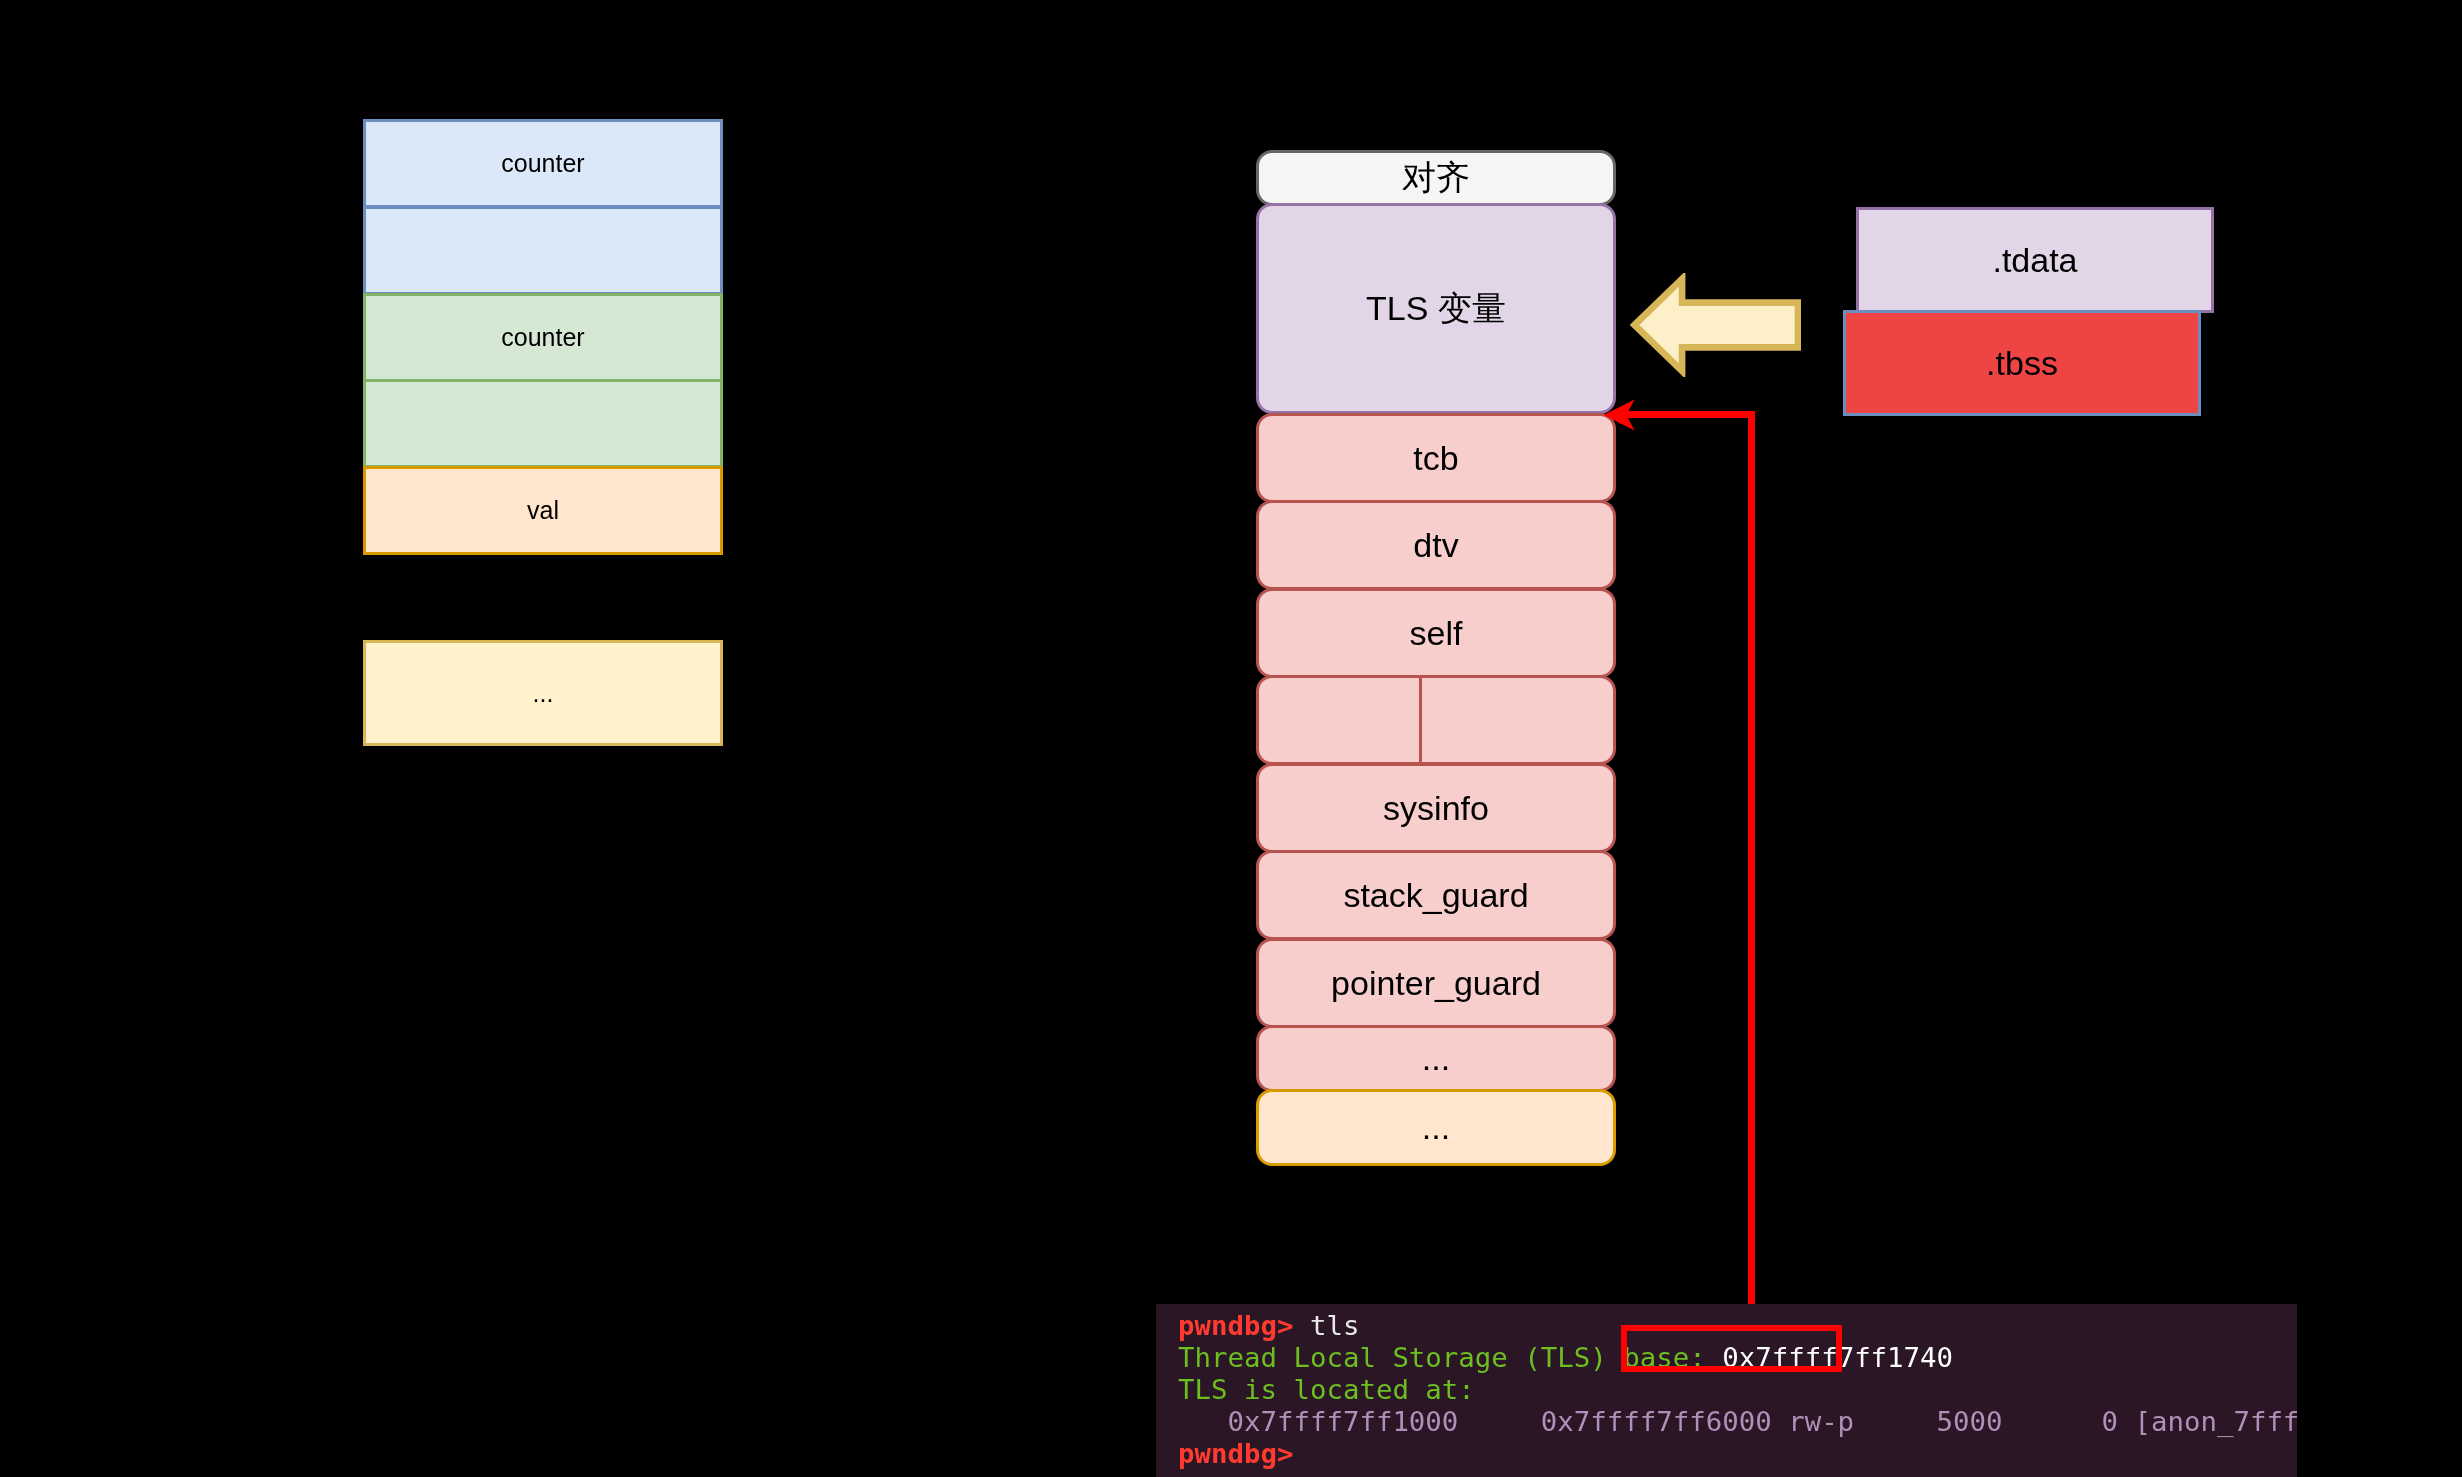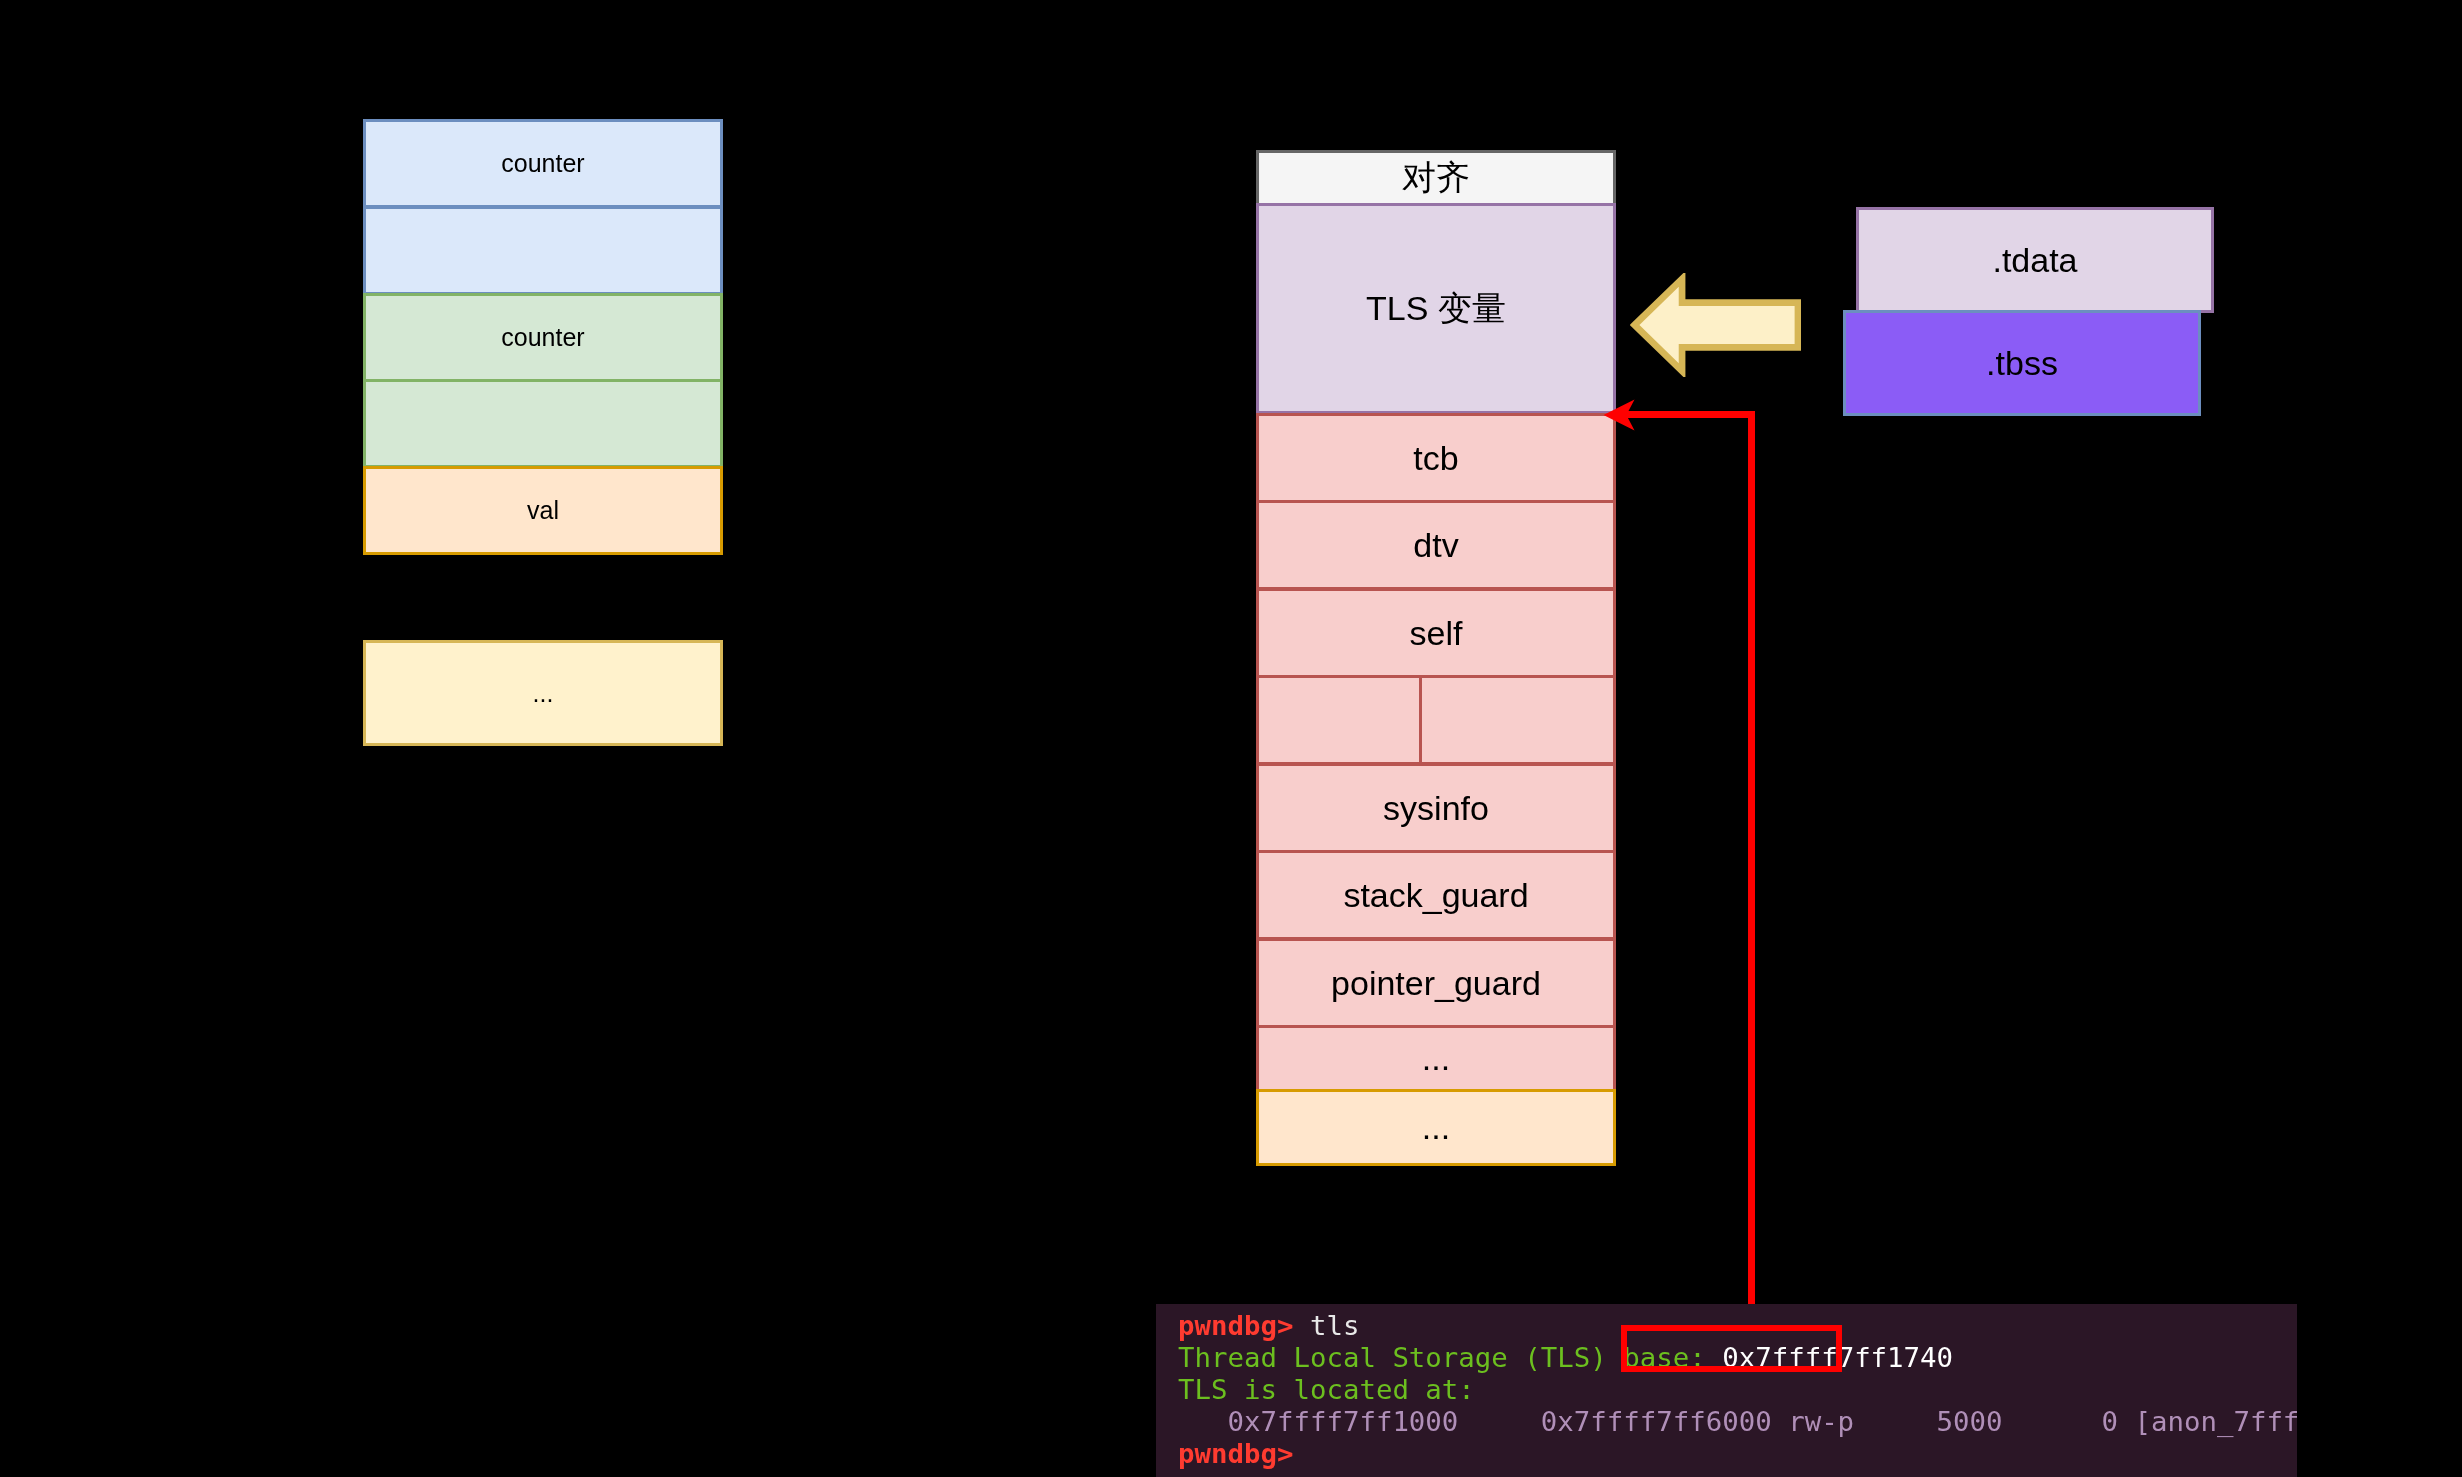--- a/index.html
+++ b/index.html
@@ -38,21 +38,21 @@
   
   #tls-block {
     position: absolute;
     left: 1256px;
     top: 150px;
     width: 360px;
     height: 1016px;
   }
   .mc { position: absolute; left: 0; width: 360px; box-sizing: border-box;
         display: flex; align-items: center; justify-content: center;
-        font-size: 34px; color: #000; }
+        font-size: 34px; color: #000; border-radius: 16px; }
   .gray-fill   { background: #f5f5f5; border: 3px solid #666666; }
   .purple-fill { background: #e1d5e7; border: 3px solid #9673a6; }
   .pink-fill   { background: #f8cecc; border: 3px solid #b85450; }
   .peach-fill  { background: #ffe6cc; border: 3px solid #d79b00; }
 
   .split-row { display: flex; padding: 0; }
   .split-half {
     flex: 0 0 46%;
     box-sizing: border-box;
     border-right: 3px solid #b85450;
@@ -65,21 +65,21 @@
     position: absolute;
     left: 1843px;
     top: 207px;
     width: 358px;
     height: 207px;
   }
   .sc { position: absolute; left: 0; width: 358px; box-sizing: border-box;
         display: flex; align-items: center; justify-content: center;
         font-size: 34px; color: #000; }
   .tdata-fill { background: #e1d5e7; border: 3px solid #9673a6; }
-  .tbss-fill  { background: #8b5cf6; border: 3px solid #6c8ebf; }
+  .tbss-fill  { background: #ef4444; border: 3px solid #6c8ebf; }
 
   
   #copy-arrow {
     position: absolute;
     left: 1630px;
     top: 273px;
     width: 171px;
     height: 104px;
   }
 

